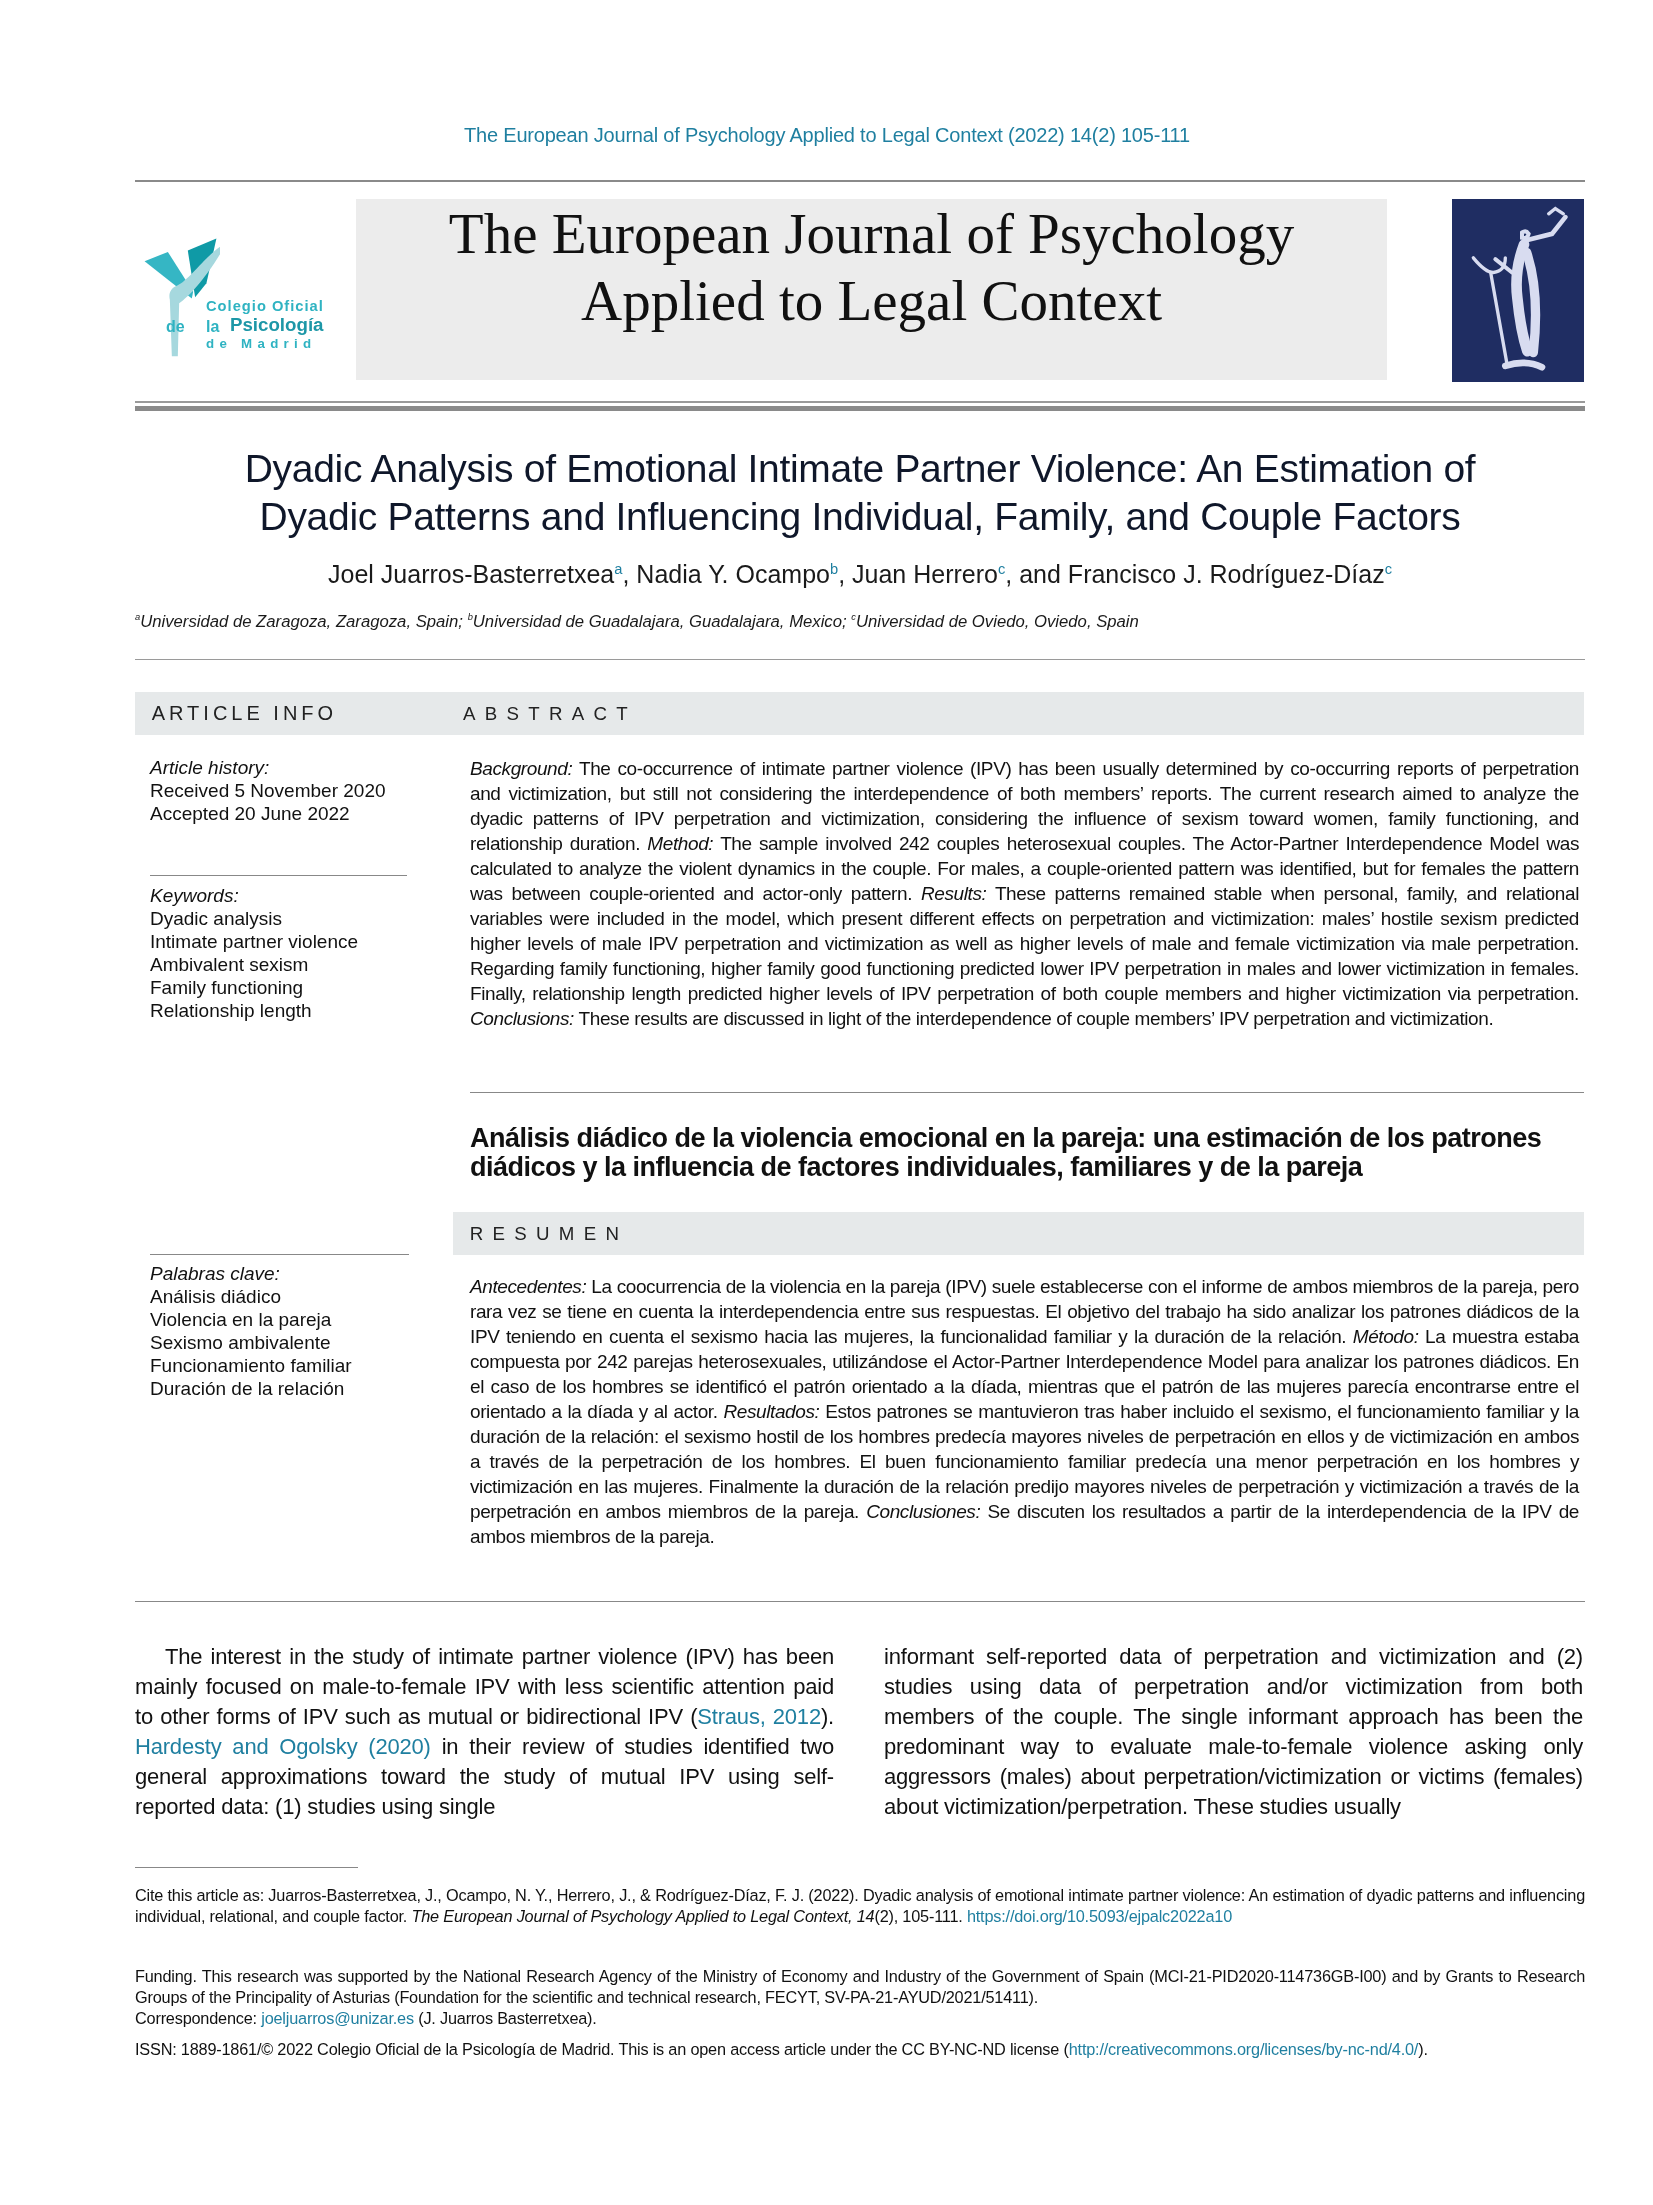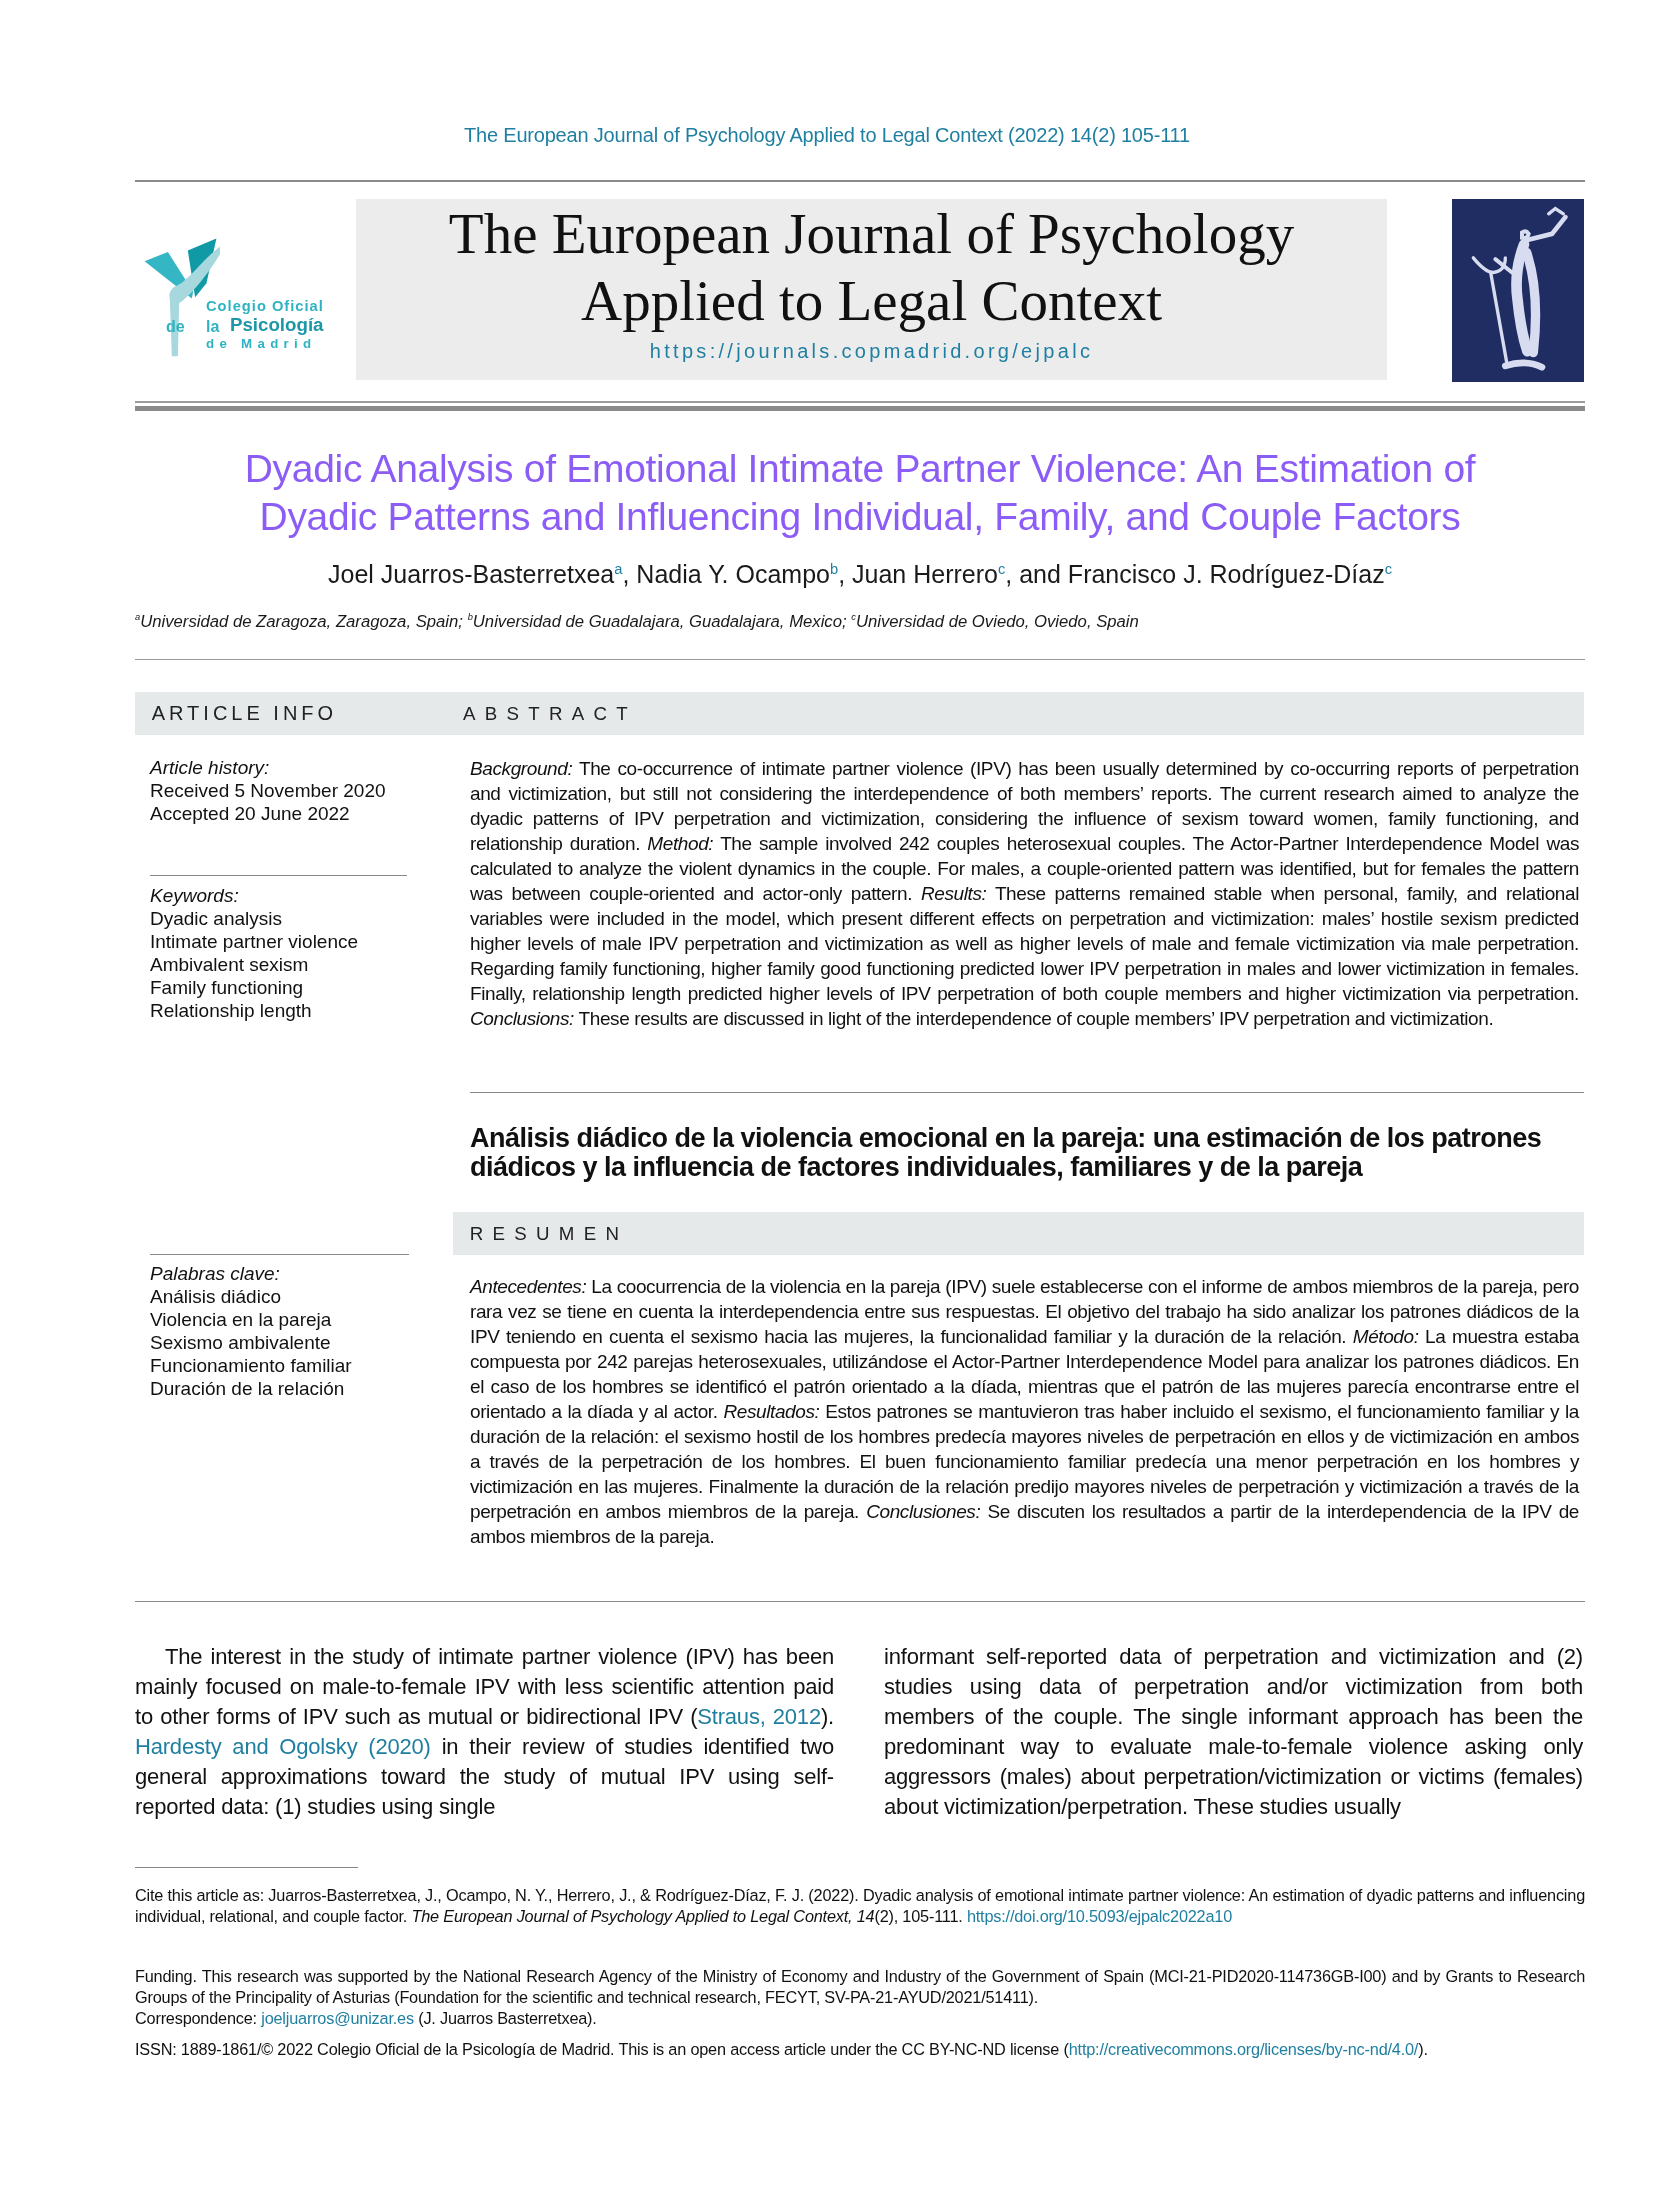--- a/index.html
+++ b/index.html
@@ -48,21 +48,21 @@
     color: #1f7fa0; margin-top: 5.3px;
   }
   #cover-thumb {
     left: 1452px; top: 199px; width: 132px; height: 183px; background: #1f2d62;
   }
 
   
   #article-title {
     left: 135px; width: 1450px; top: 445px; text-align: center;
     font-family: "Liberation Sans Narrow", "Liberation Sans", sans-serif;
-    font-size: 39px; line-height: 48px; color: #8b5cf6; letter-spacing: -0.3px;
+    font-size: 39px; line-height: 48px; color: #0f172a; letter-spacing: -0.3px;
   }
   #authors {
     left: 135px; width: 1450px; top: 560px; text-align: center;
     font-family: "Liberation Sans Narrow", "Liberation Sans", sans-serif; font-size: 25px; color: #1a1a1a;
   }
   #authors sup { color: #1f7fa0; font-size: 14.7px; }
   #affiliations {
     left: 135px; width: 1450px; top: 612px; 
     font-family: "Liberation Sans Narrow", "Liberation Sans", sans-serif;
     font-style: italic; font-size: 16.7px; color: #1a1a1a;
@@ -143,21 +143,20 @@
   <span id="logo-la" class="logo-text">la</span>
   <span id="logo-psi" class="logo-text">Psicología</span>
   <span id="logo-l3" class="logo-text">de Madrid</span>
 </div>
 
 <div id="masthead" class="abs">
   <div id="masthead-title">
     <div>The European Journal of Psychology</div>
     <div>Applied to Legal Context</div>
   </div>
-  <div id="masthead-url">https://journals.copmadrid.org/ejpalc</div>
 </div>
 <div id="cover-thumb" class="abs">
   <svg width="132" height="183" viewBox="0 0 198 274">
     <g fill="none" stroke="#d8dcf0" stroke-linecap="round">
       <path d="M105 50 q6 -4 10 2 q-2 8 -10 6 z" stroke-width="6"></path>
       <path d="M110 62 l40 -10 l20 -25" stroke-width="7"></path>
       <path d="M145 22 l10 -8 l12 8" stroke-width="5"></path>
       <path d="M108 68 q-15 40 -10 80 q5 50 15 80" stroke-width="16"></path>
       <path d="M112 80 q20 60 10 150" stroke-width="14"></path>
       <path d="M90 110 l-25 -20" stroke-width="6"></path>

